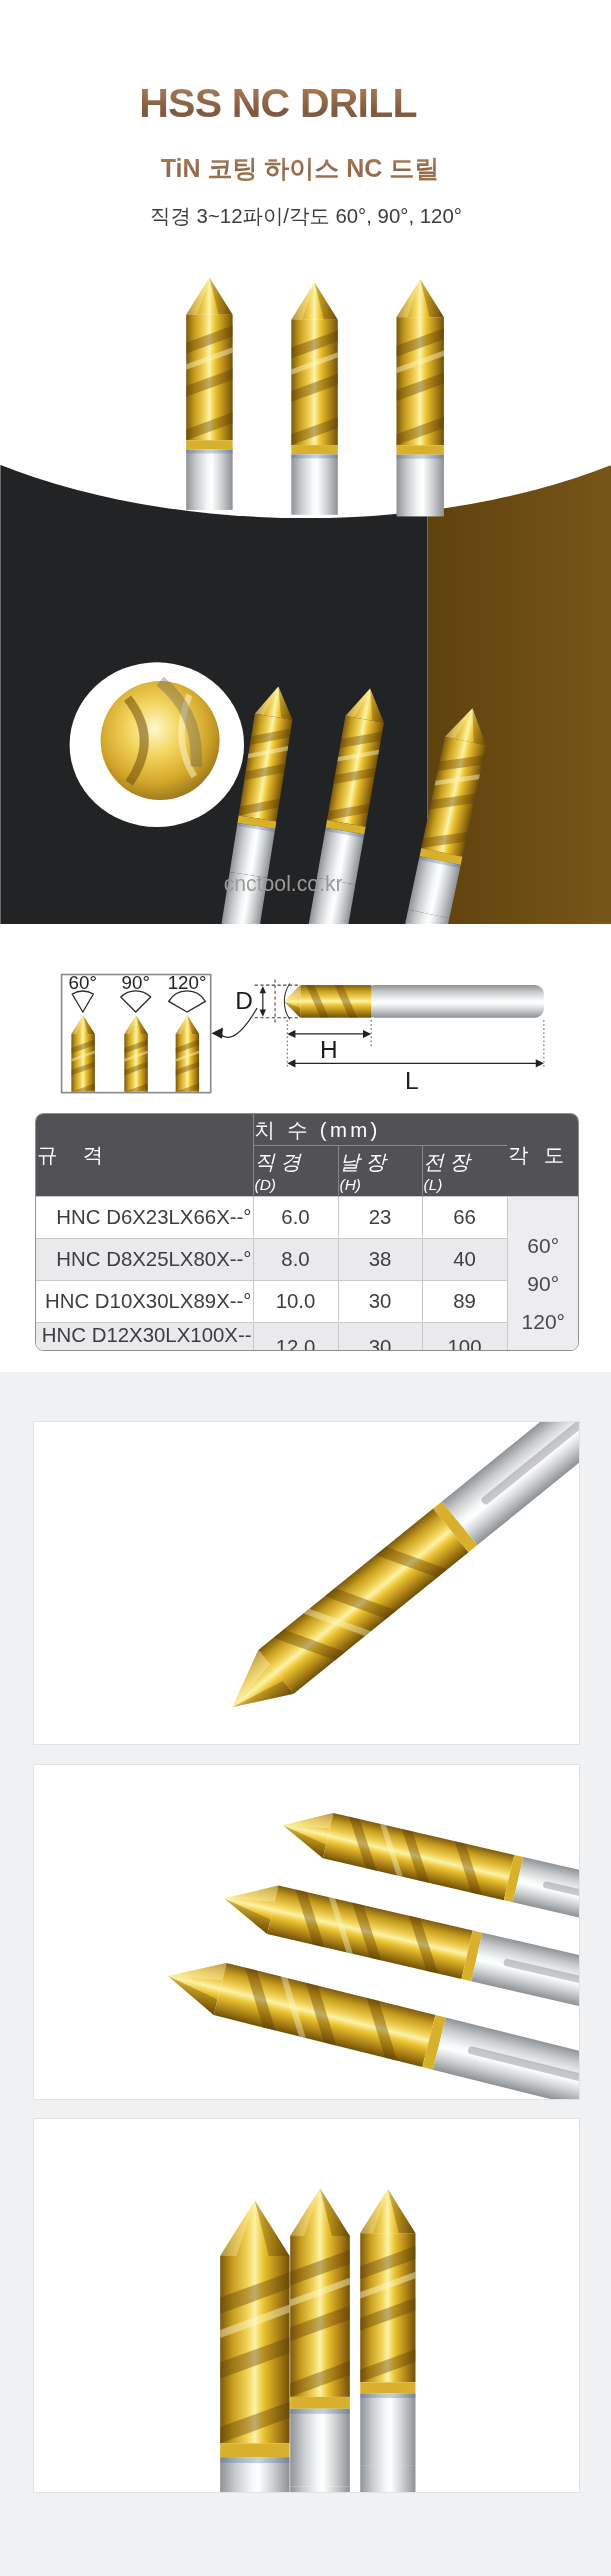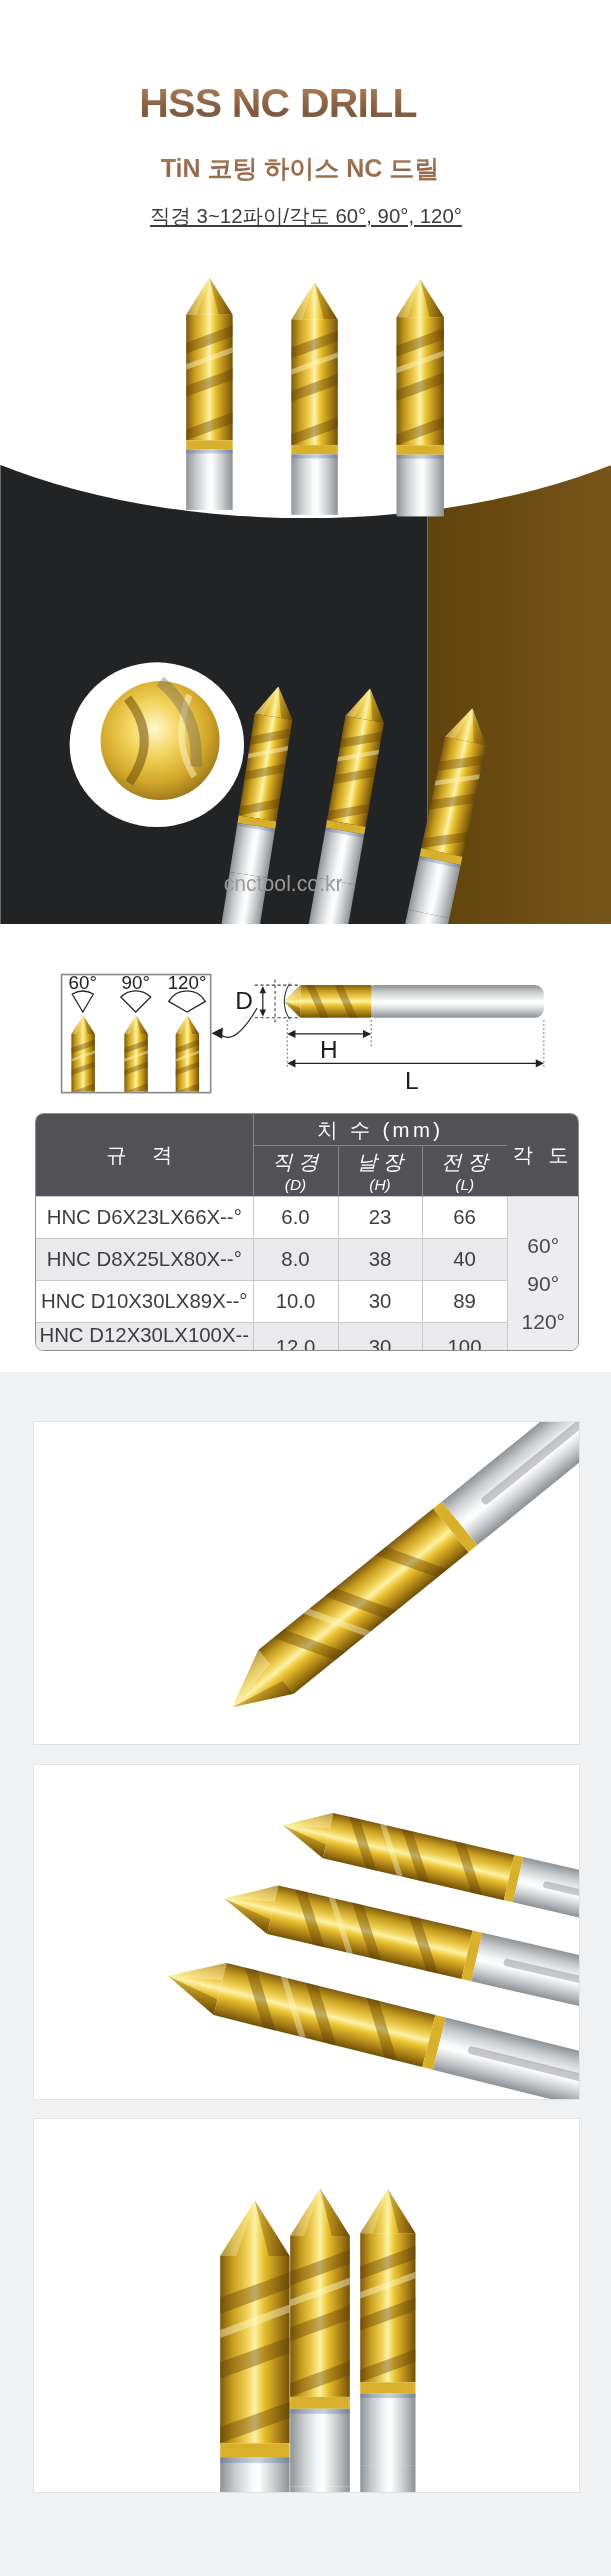--- a/index.html
+++ b/index.html
@@ -16,51 +16,51 @@
     -webkit-background-clip:text;background-clip:text;color:transparent;
   }
   .hdr-sub{
     left:0;top:152px;width:600px;text-align:center;
     font-size:25px;font-weight:bold;
     background:linear-gradient(180deg,#b3875f 0%,#8f674a 55%,#a77d55 100%);
     -webkit-background-clip:text;background-clip:text;color:transparent;
   }
   .hdr-spec{
     left:0;top:202px;width:612px;text-align:center;
-    font-size:20.4px;color:#3c3c3c;text-decoration:underline;
+    font-size:20.4px;color:#3c3c3c;
   }
   
   .photo-section{left:0;top:1372px;width:612px;height:1204px;background:#f0f1f2;}
   .photo-card{position:absolute;left:33px;width:545px;background:#ffffff;border:0.8px solid #e2e3e4;}
   .card1{top:49px;height:322px;}
   .card2{top:392px;height:334px;}
   .card3{top:746px;height:373px;}
   .photo-card svg{display:block;}
   
   .spec-table{
     left:35px;top:1113px;width:542px;height:236px;
     border:0.8px solid #8f8f93;border-radius:8.2px;overflow:hidden;background:#fff;
   }
   .spec-table table{
     width:100%;height:100%;border-collapse:collapse;table-layout:fixed;
   }
   .spec-table th{
-    background:#515156;color:#ffffff;font-weight:normal;text-align:center;vertical-align:middle;
+    background:#515156;color:#ffffff;font-weight:normal;text-align:left;vertical-align:middle;
   }
   .spec-table tr.h1 th{height:29px;font-size:20.4px;}
   .spec-table tr.h2 th{height:48px;font-size:20.4px;border-left:0.8px solid #85858a;font-style:italic;}
   .spec-table th.th-spec{font-size:22px;letter-spacing:9.8px;}
   .spec-table th.th-angle{font-size:21px;letter-spacing:4.9px;}
   .spec-table th.th-dims{font-size:19.6px;letter-spacing:3.3px;border-left:0.8px solid #85858a;border-bottom:0.8px solid #85858a;}
   .spec-table tr.h2 th small{display:block;font-size:15.5px;margin-top:0.8px;}
   .spec-table td{
     text-align:center;vertical-align:middle;font-size:20.4px;color:#3e3e40;
     border-top:0.8px solid #c9c9cb;border-left:0.8px solid #c9c9cb;height:39px;
   }
-  .spec-table td:first-child{border-left:none;}
+  .spec-table td:first-child{border-left:none;text-align:right;}
   .spec-table tbody tr:nth-child(even) td{background:#eaeaec;}
   .spec-table td.angle-cell{background:#ededef;color:#4a4a4c;font-size:21px;}
   .spec-table td.angle-cell div{line-height:38px;}
 </style>
 </head>
 <body>
 
 <svg width="0" height="0" style="position:absolute" aria-hidden="true">
   <defs>
     <linearGradient id="goldX" x1="0" y1="0" x2="1" y2="0">

